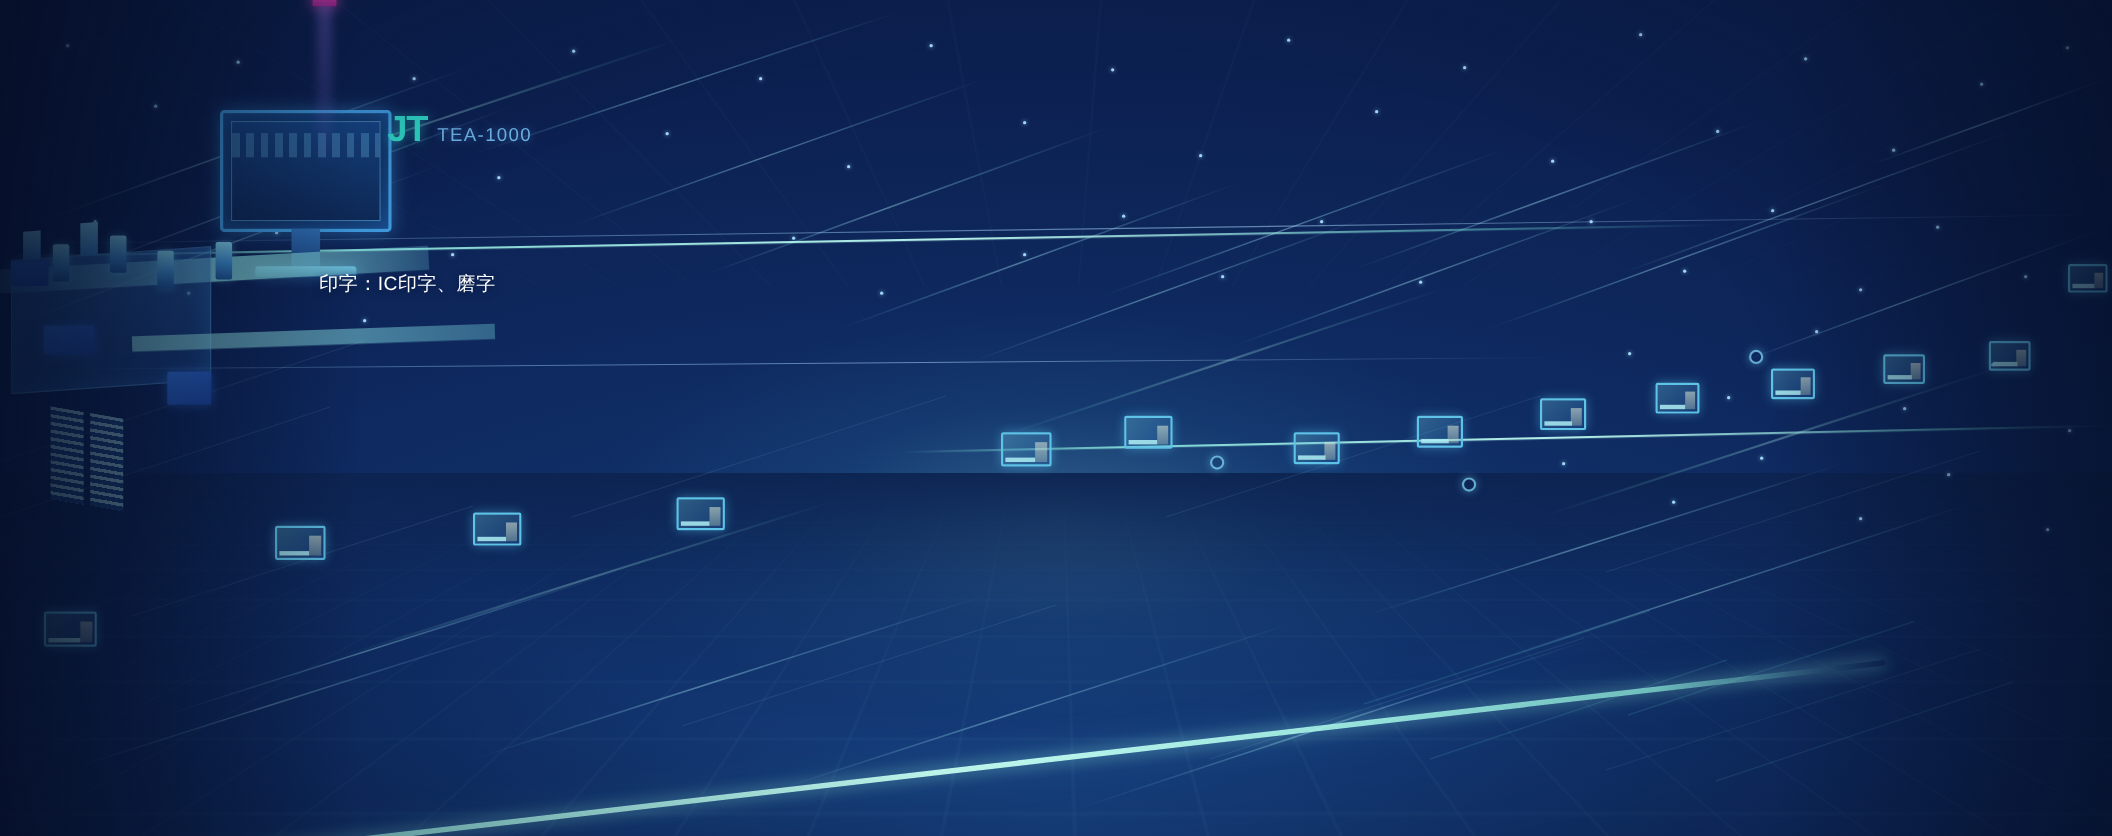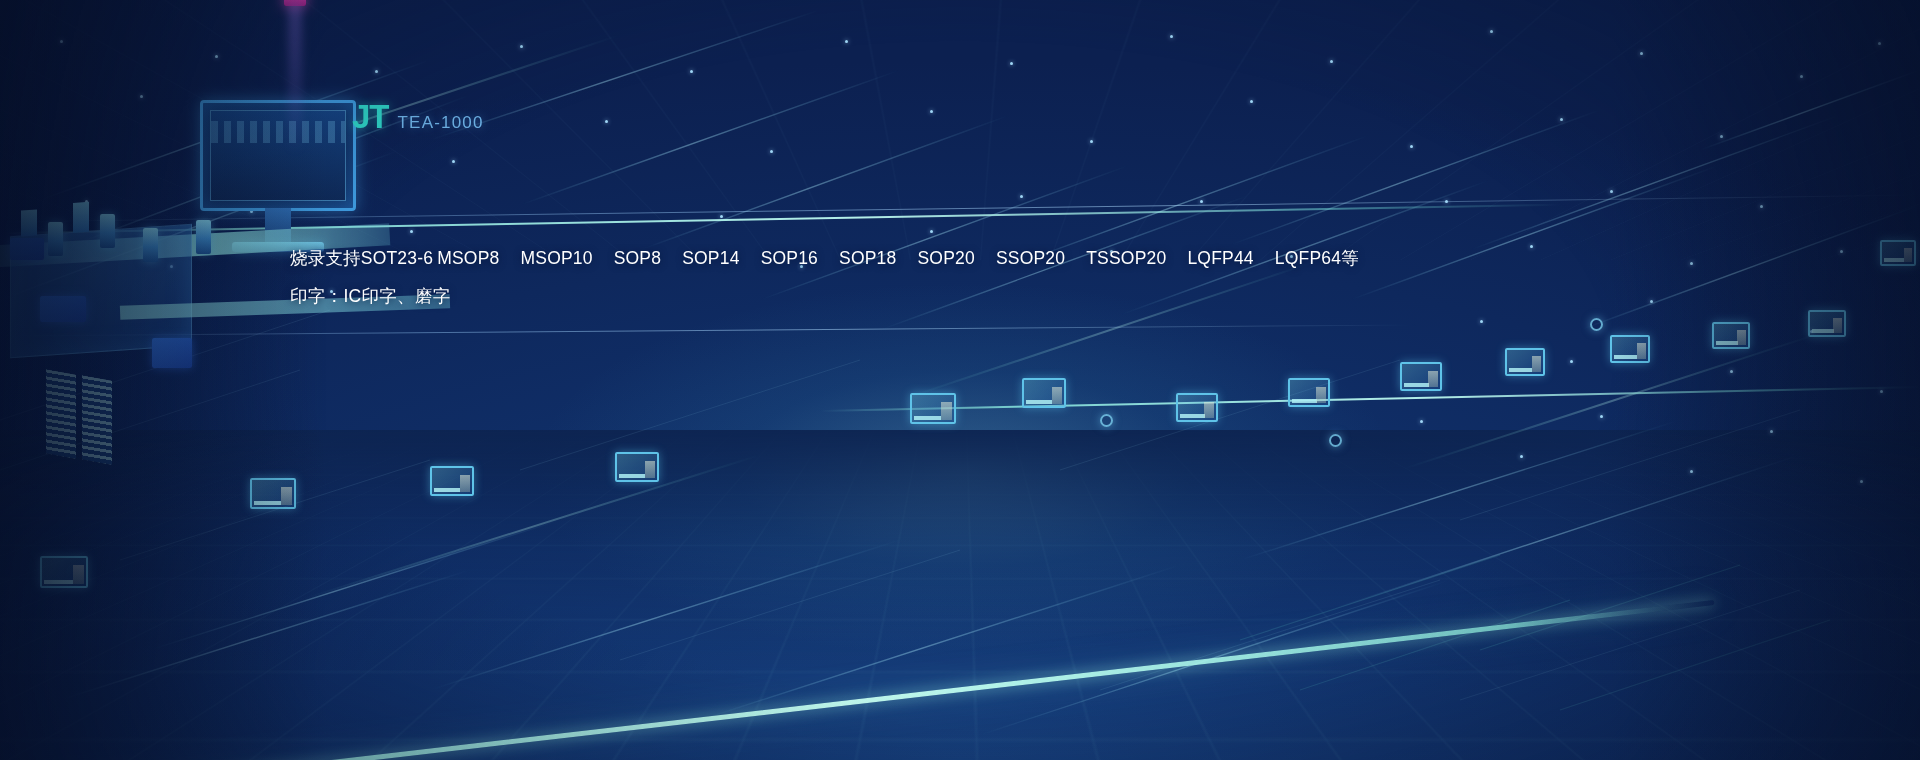--- a/index.html
+++ b/index.html
@@ -402,20 +402,17 @@
   <div class="miniscr" style="left:40px;top:556px;width:44px;height:28px"></div>
   <div class="miniscr" style="left:1880px;top:240px;width:32px;height:22px"></div>
   <div class="ring" style="left:1100px;top:414px;width:9px;height:9px"></div>
   <div class="ring" style="left:1329px;top:434px;width:9px;height:9px"></div>
   <div class="ring" style="left:1590px;top:318px;width:9px;height:9px"></div>
 
   <div class="vignette"></div>
 
   <div class="copy">
 
-    <p class="sub pkgs">
-      <span class="lead">烧录支持SOT23-6</span><span class="pkg">MSOP8</span><span class="pkg">MSOP10</span><span class="pkg">SOP8</span><span class="pkg">SOP14</span><span class="pkg">SOP16</span><span class="pkg">SOP18</span><span class="pkg">SOP20</span><span class="pkg">SSOP20</span><span class="pkg">TSSOP20</span><span class="pkg">LQFP44</span><span class="pkg">LQFP64等</span>
-    </p>
 
     <p class="sub">印字：IC印字、磨字</p>
   </div>
 
 </div>
 
 </body></html>

